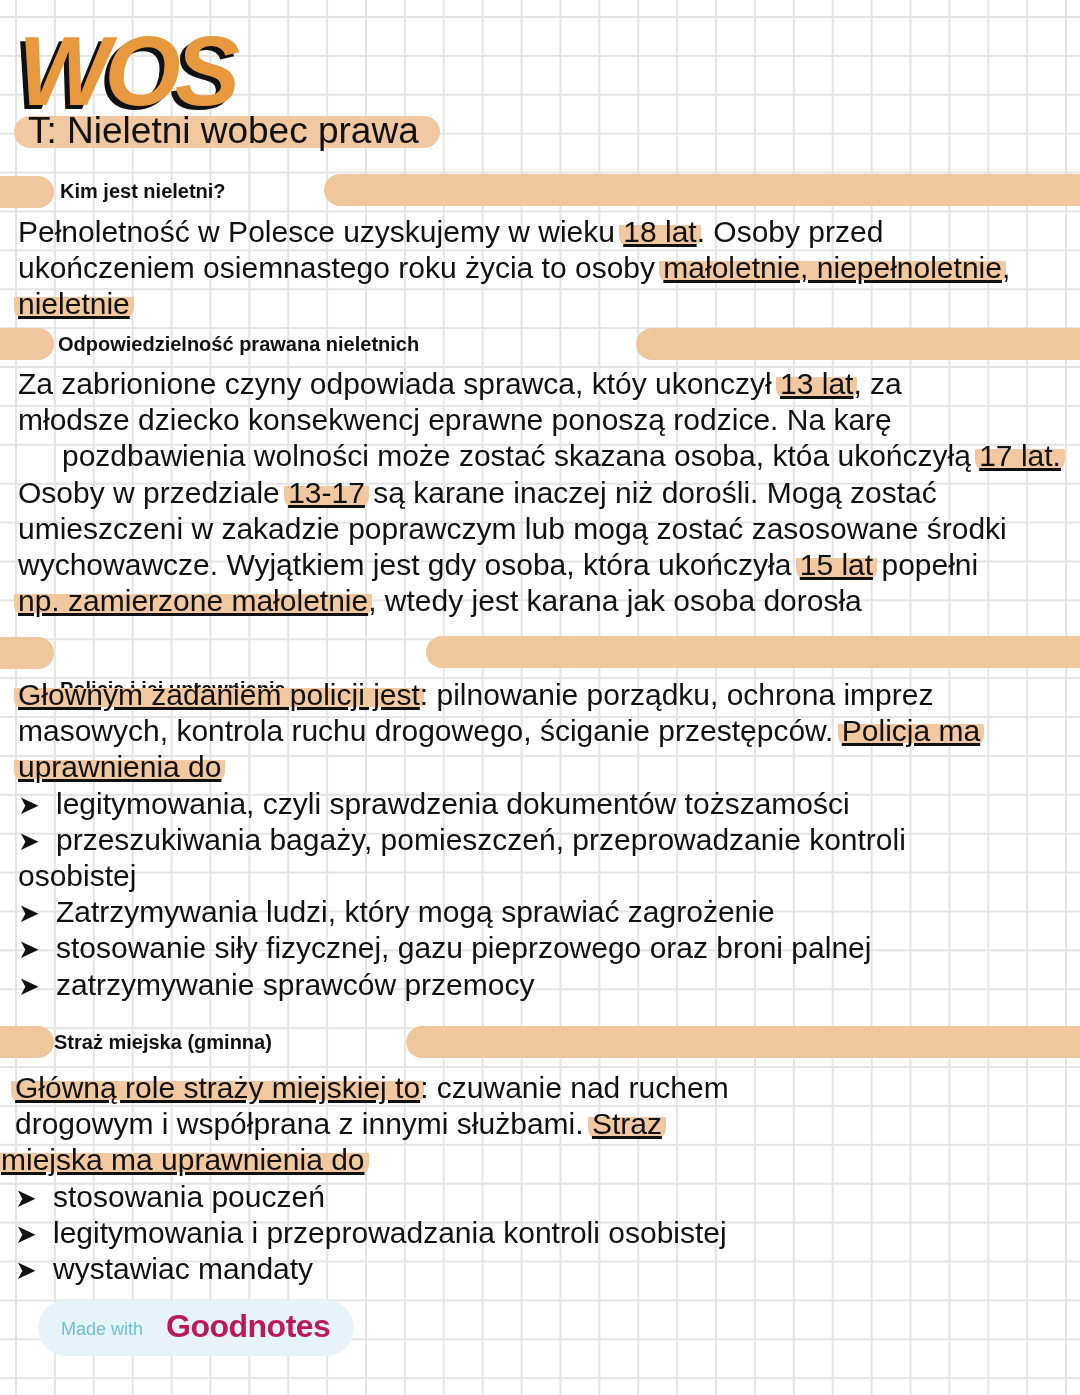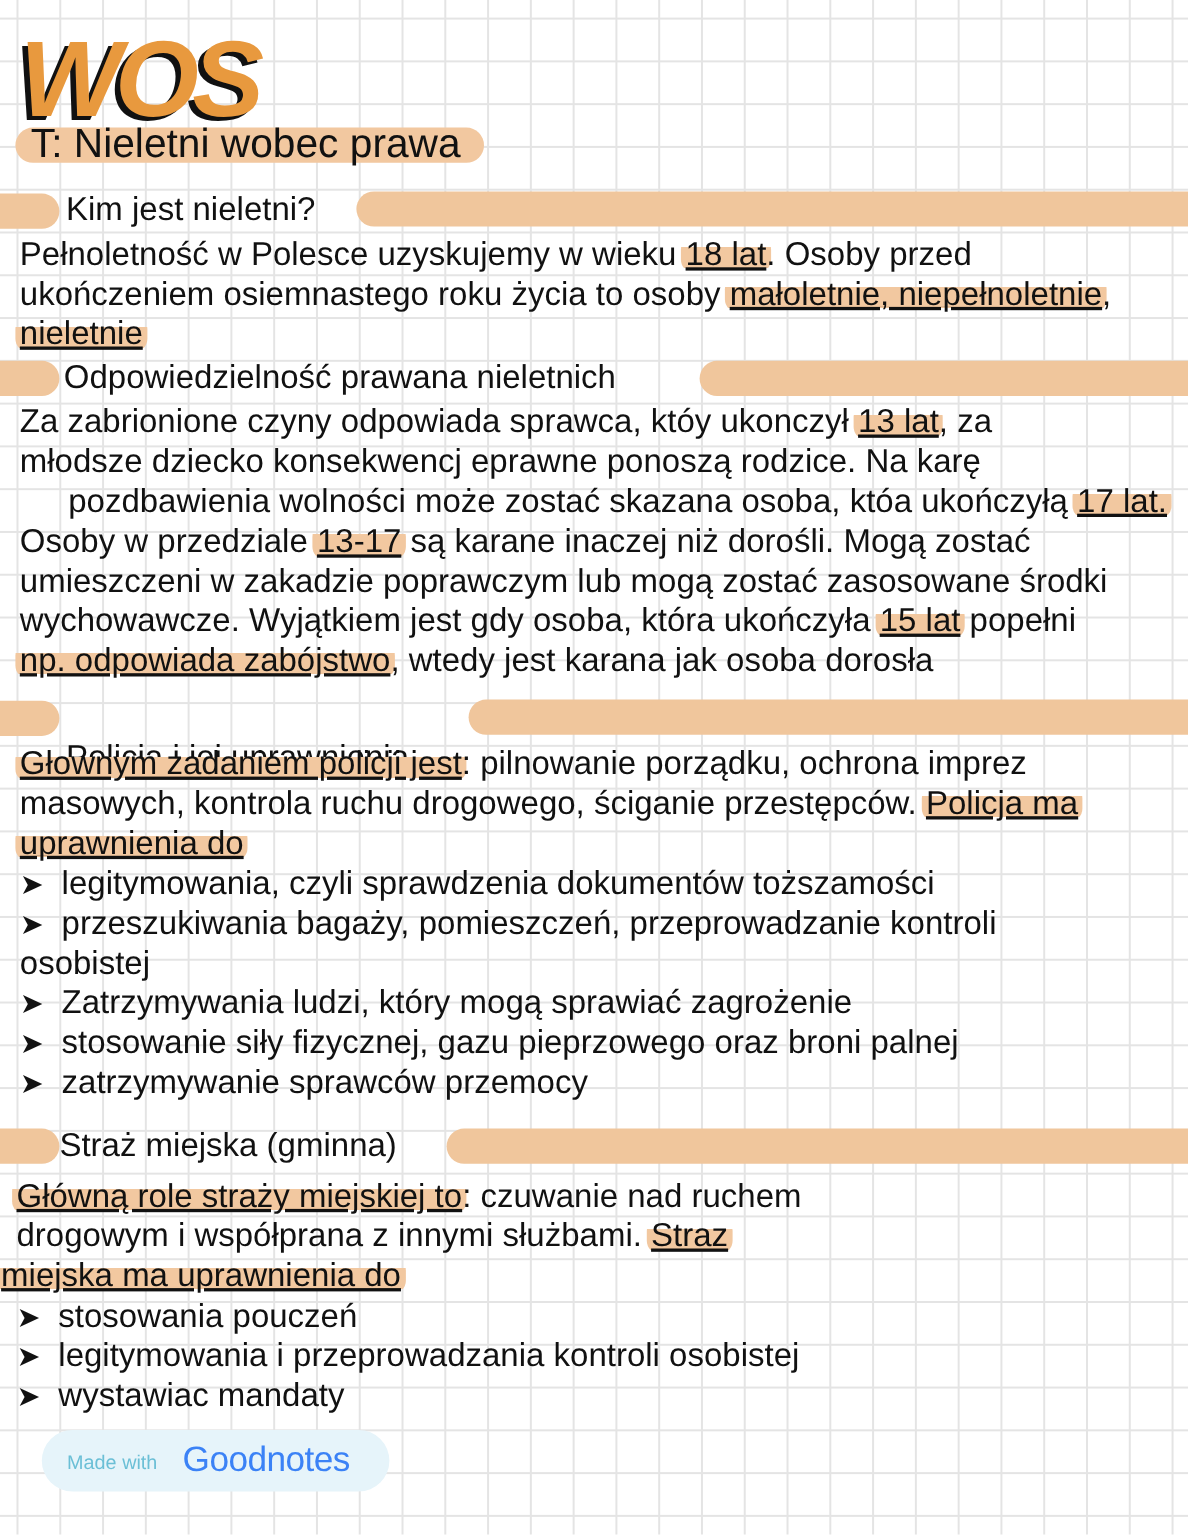--- a/index.html
+++ b/index.html
@@ -50,22 +50,22 @@
       left: -20px; height: 32px;
       background: #F0C69C;
       border-radius: 16px;
     }
     .hbar-right {
       height: 32px; right: -20px;
       background: #F0C69C;
       border-radius: 16px;
     }
     .heading {
-      font-weight: normal;
-      font-size: 30px;
+      font-weight: bold;
+      font-size: 20px;
       line-height: 36px;
       white-space: nowrap;
     }
 
     
     .line {
       font-size: 30px;
       line-height: 36px;
       white-space: nowrap;
       left: 18px;
@@ -92,23 +92,24 @@
     }
     .badge-small {
       left: 61px; top: 1319px;
       font-size: 18px;
       color: #6BBFD6;
       white-space: nowrap;
     }
     .badge-big {
       left: 166px; top: 1308px;
       font-size: 32px;
-      color: #3b82f6;
+      color: #be185d;
       white-space: nowrap;
       letter-spacing: -0.5px;
+      font-weight: bold;
     }
   </style>
 </head>
 <body>
 
 <div class="abs wos">WOS</div>
 <div class="abs subtitle-hl"></div>
 <div class="abs subtitle">T: Nieletni wobec prawa</div>
 
 <div class="abs hbar-left" style="top:176px;width:74px;"></div>
@@ -123,21 +124,21 @@
 <div class="abs hbar-left" style="top:328px;width:74px;"></div>
 <div class="abs hbar-right" style="top:328px;left:636px;"></div>
 <div class="abs heading" style="left:58px;top:326px;">Odpowiedzielność prawana nieletnich</div>
 <div id="sec1">
     <div class="abs line" style="top: 366px; left: 18px;"><span>Za zabrionione czyny odpowiada sprawca, któy ukonczył </span><span class="hl">13 lat</span><span>, za</span></div>
     <div class="abs line" style="top: 402.2px; left: 18px;"><span>młodsze dziecko konsekwencj eprawne ponoszą rodzice. Na karę</span></div>
     <div class="abs line" style="top: 438.4px; left: 18px; padding-left: 44px;"><span>pozdbawienia wolności może zostać skazana osoba, któa ukończyłą </span><span class="hl">17 lat.</span></div>
     <div class="abs line" style="top: 474.6px; left: 18px;"><span>Osoby w przedziale </span><span class="hl">13-17</span><span> są karane inaczej niż dorośli. Mogą zostać</span></div>
     <div class="abs line" style="top: 510.8px; left: 18px;"><span>umieszczeni w zakadzie poprawczym lub mogą zostać zasosowane środki</span></div>
     <div class="abs line" style="top: 547px; left: 18px;"><span>wychowawcze. Wyjątkiem jest gdy osoba, która ukończyła  </span><span class="hl">15 lat</span><span> popełni</span></div>
-    <div class="abs line" style="top: 583.2px; left: 18px;"><span class="hl">np. odpowiada zabójstwo</span><span>, wtedy jest karana jak osoba dorosła</span></div>
+    <div class="abs line" style="top: 583.2px; left: 18px;"><span class="hl">np. zamierzone małoletnie</span><span>, wtedy jest karana jak osoba dorosła</span></div>
   </div>
 
 <div class="abs hbar-left" style="top:637px;width:74px;"></div>
 <div class="abs hbar-right" style="top:636px;left:426px;"></div>
 <div class="abs heading" style="left:60px;top:635px;margin-top:36px;">Policja i jej uprawnienia</div>
 <div id="sec2">
     <div class="abs line" style="top: 677px; left: 18px;"><span class="hl">Głownym zadaniem policji jest</span><span>: pilnowanie porządku, ochrona imprez</span></div>
     <div class="abs line" style="top: 713.2px; left: 18px;"><span>masowych, kontrola ruchu drogowego, ściganie przestępców. </span><span class="hl">Policja ma</span></div>
     <div class="abs line" style="top: 749.4px; left: 18px;"><span class="hl">uprawnienia do</span></div>
     <div class="abs line" style="top: 785.6px; left: 18px;"><span class="bullet">➤</span><span>legitymowania, czyli sprawdzenia dokumentów toższamości</span></div>

